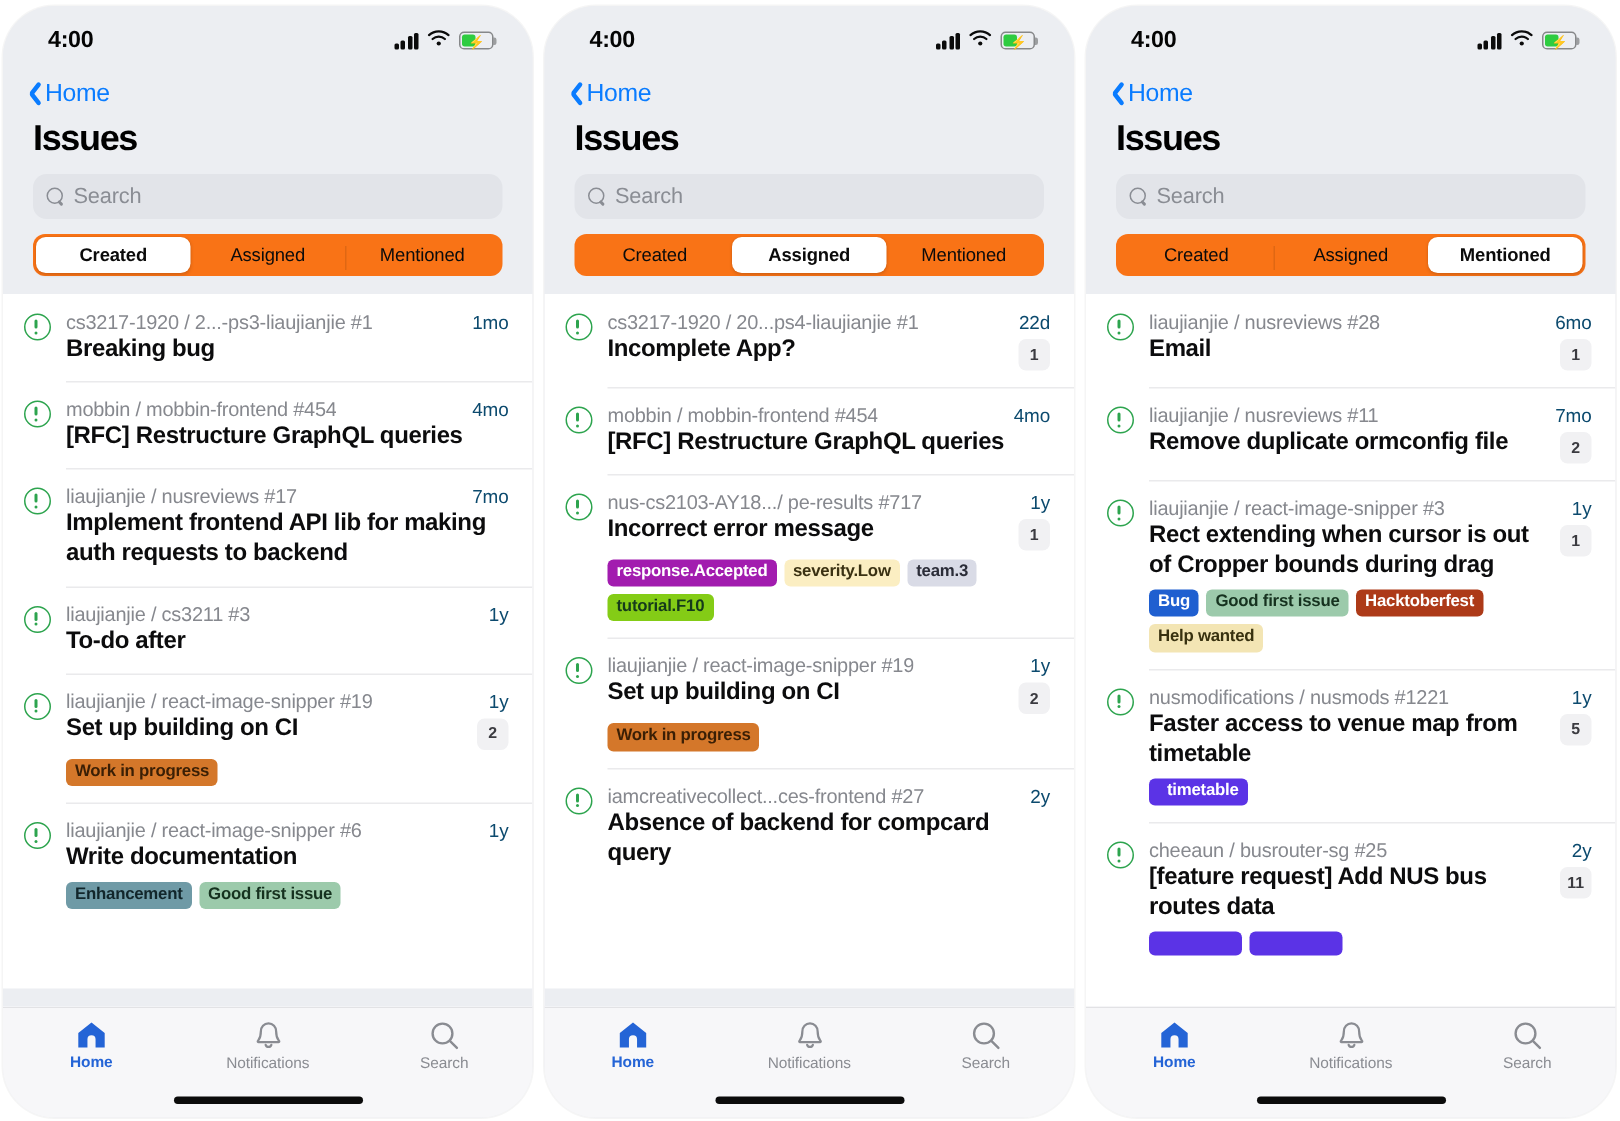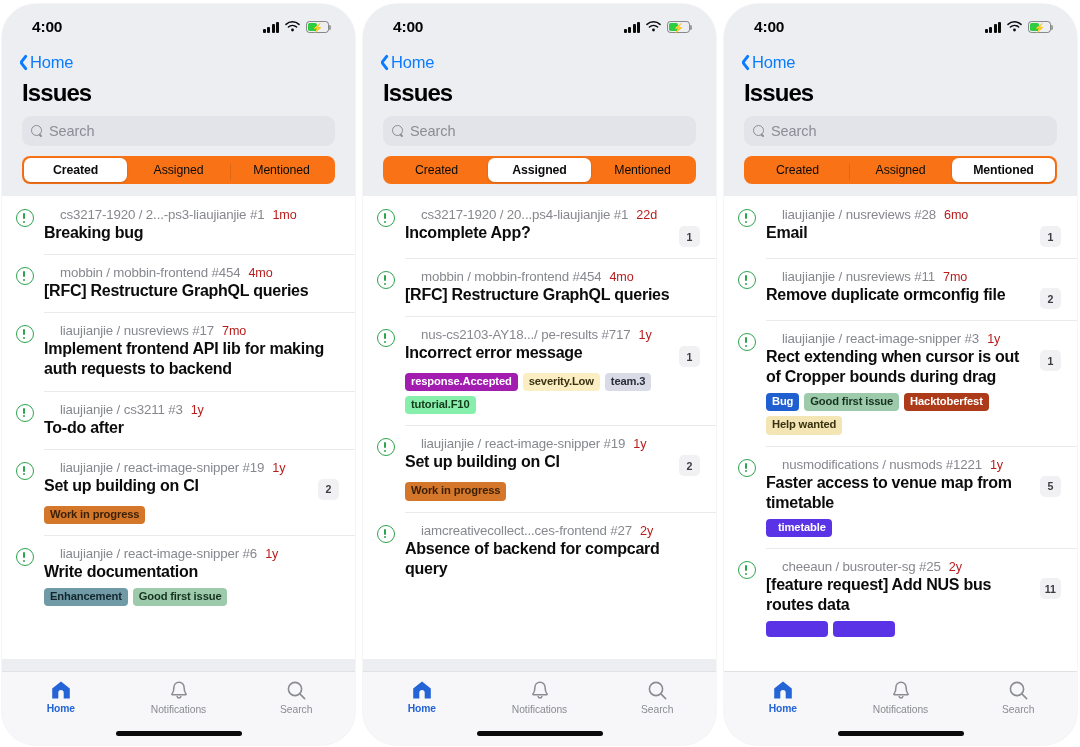--- a/index.html
+++ b/index.html
@@ -212,34 +212,34 @@
     width: 2px; height: 6px; background: #2da44e; border-radius: 1px;
   }
   .issue-icon::after {
     content:""; position:absolute; left: 6.2px; top: 10.6px;
     width: 2px; height: 2px; background: #2da44e; border-radius: 50%;
   }
   .row-main { flex: 1 1 auto; min-width: 0; }
   .row-top {
     display: flex;
     align-items: baseline;
+    justify-content: space-between;
     gap: 8px;
-    margin-left: 16px;
   }
   .repo {
     font-size: 13.3px;
     color: #86888e;
     letter-spacing: -0.15px;
     white-space: nowrap;
     overflow: hidden;
     text-overflow: ellipsis;
   }
   .age {
     font-size: 12.6px;
-    color: #b91c1c;
+    color: #0c4a6e;
     flex: 0 0 auto;
     letter-spacing: -0.1px;
   }
   .title-line {
     display: flex;
     justify-content: space-between;
     align-items: flex-start;
     gap: 10px;
     margin-top: 1px;
   }
@@ -560,21 +560,21 @@
               <div class="age">1y</div>
             </div>
             <div class="title-line">
               <div class="issue-title">Incorrect error message</div>
               <div class="comment-badge">1</div>
             </div>
             <div class="labels">
               <span class="label" style="background: #a21caf; color: rgb(255, 255, 255);">response.Accepted</span>
               <span class="label" style="background: rgb(251, 238, 194); color: rgb(58, 49, 18);">severity.Low</span>
               <span class="label" style="background: rgb(217, 219, 230); color: rgb(43, 45, 56);">team.3</span>
-              <span class="label" style="background: #86efac; color: rgb(21, 58, 27);">tutorial.F10</span>
+              <span class="label" style="background: #84cc16; color: rgb(21, 58, 27);">tutorial.F10</span>
             </div>
           </div>
         </div>
         <div class="row">
           <span class="issue-icon"></span>
           <div class="row-main">
             <div class="row-top">
               <div class="repo">liaujianjie / react-image-snipper #19</div>
               <div class="age">1y</div>
             </div>

